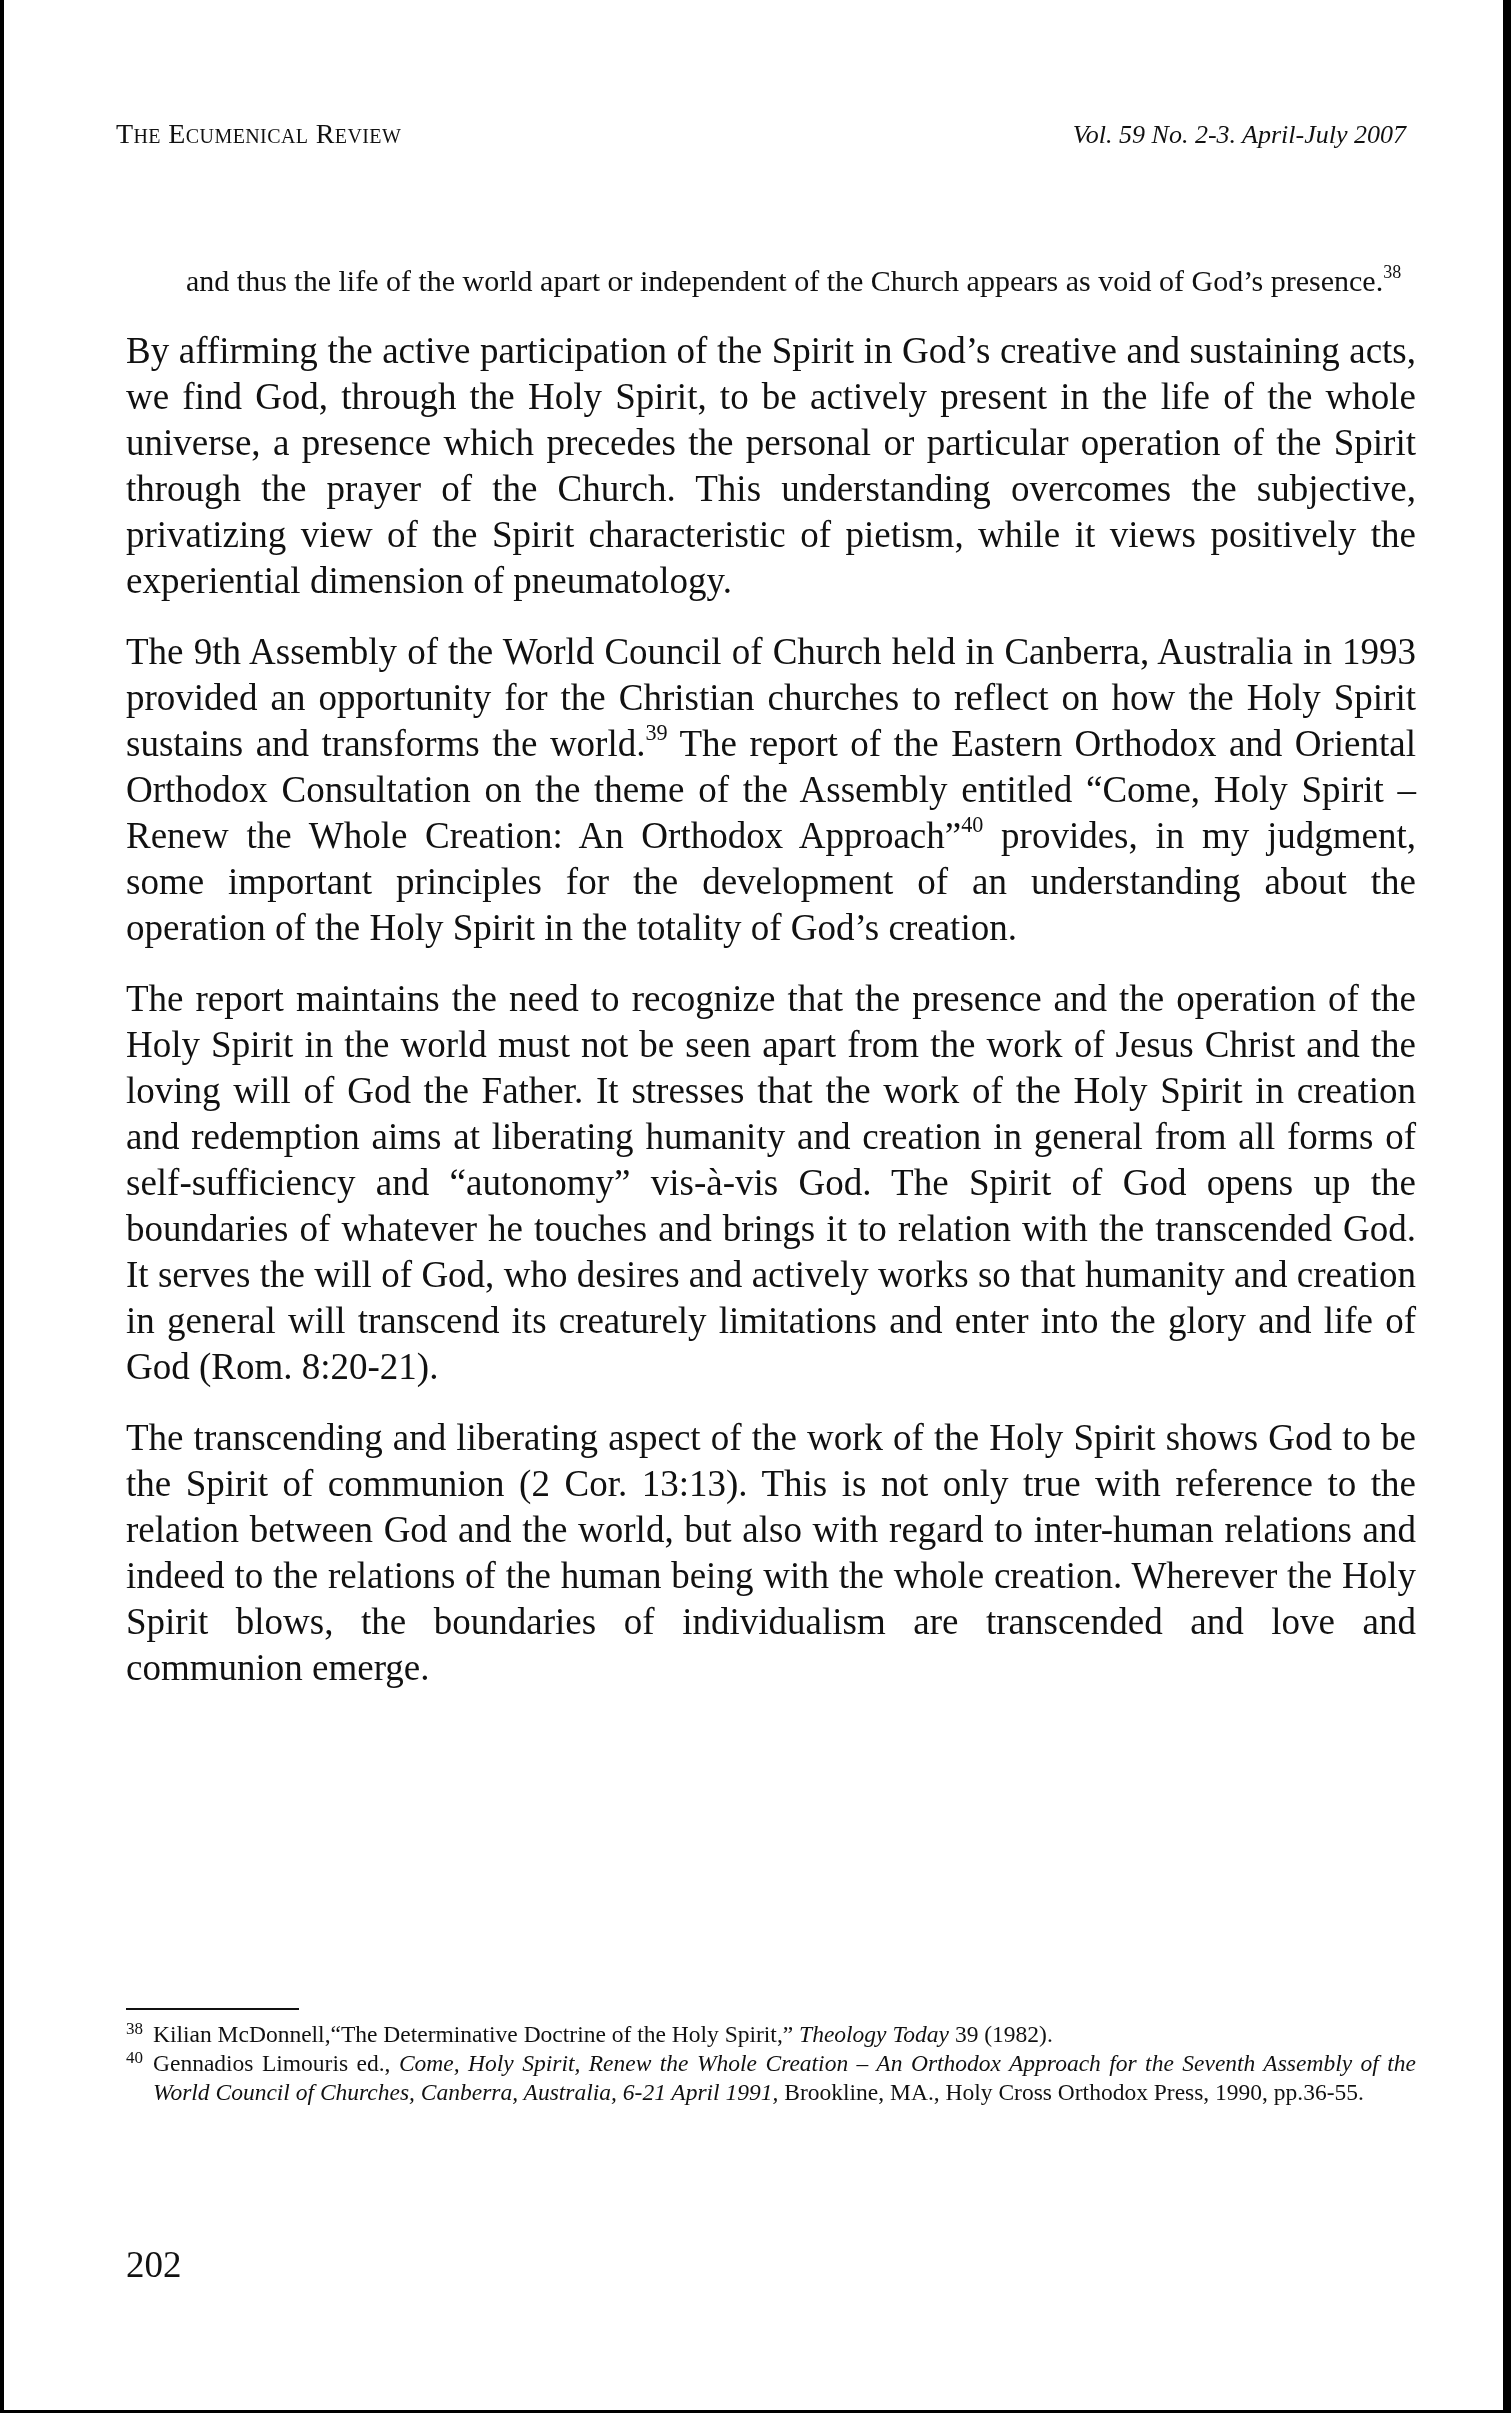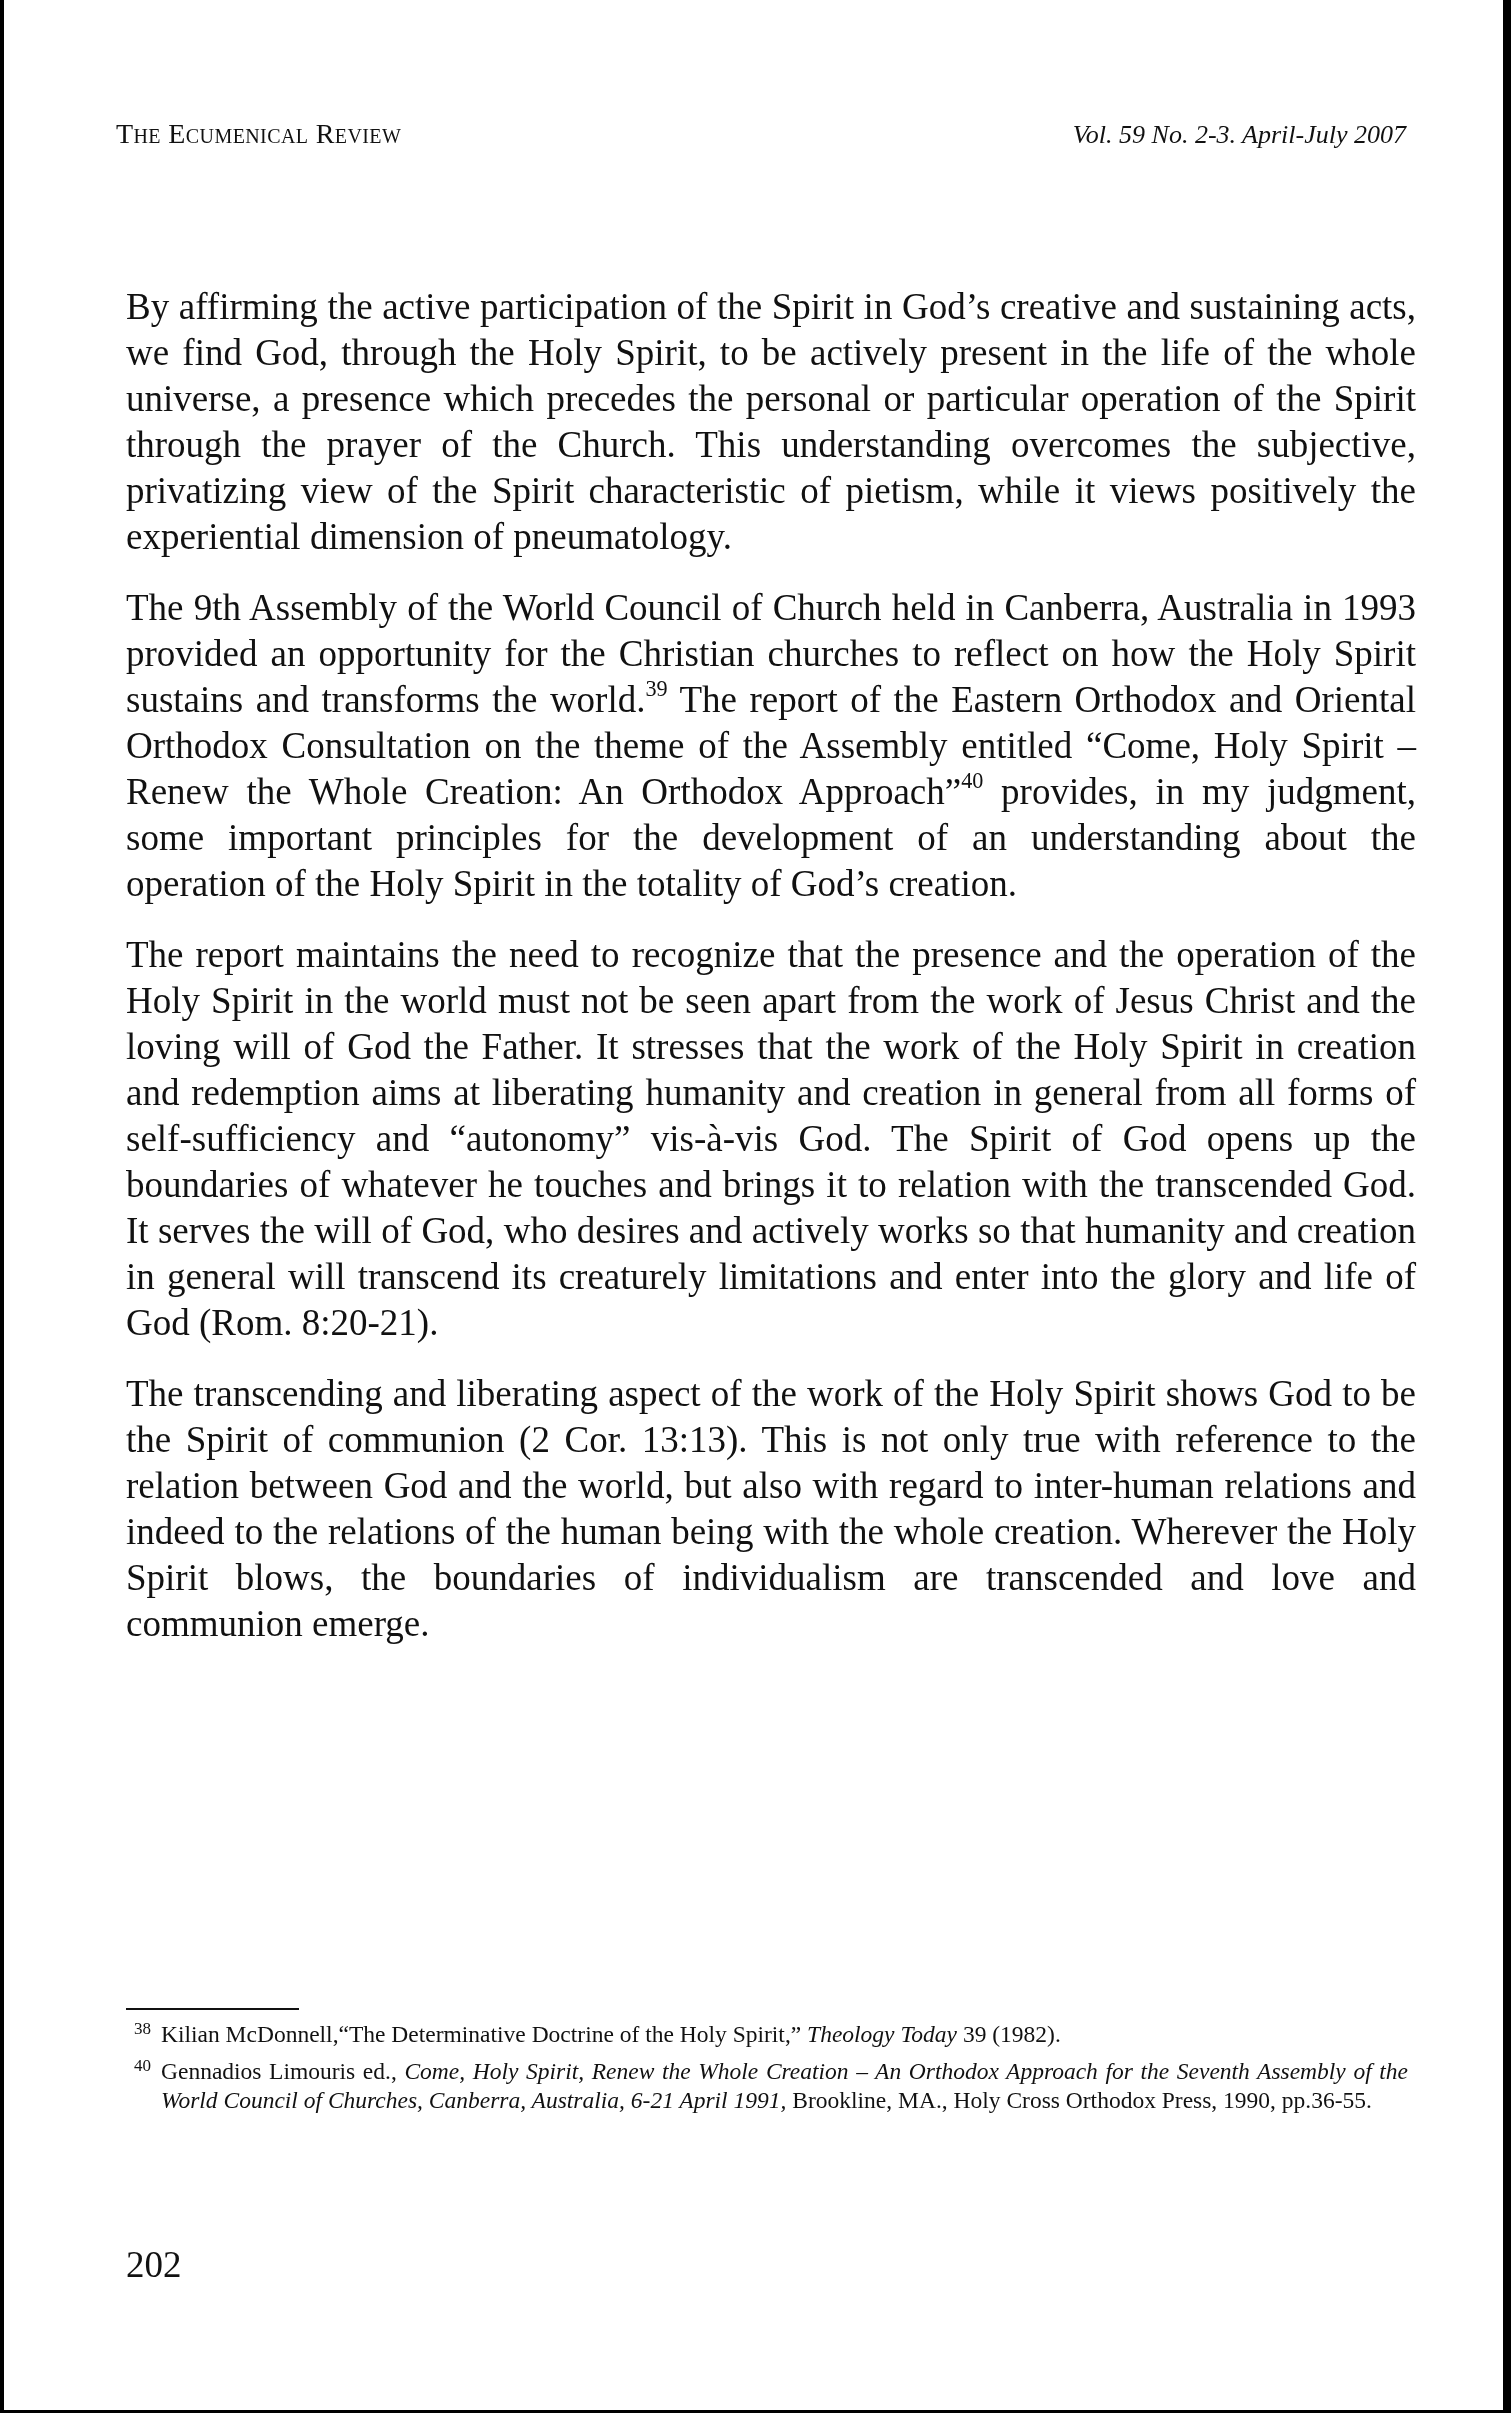--- a/index.html
+++ b/index.html
@@ -9,37 +9,38 @@
   .border-bottom { position: absolute; left: 0; bottom: 0; width: 1511px; height: 3.4px; background: #000; }
   .running-head { position: absolute; top: 118px; left: 116px; width: 1290px; height: 34px; display: flex; justify-content: space-between; align-items: baseline; }
   .journal-title { font-size: 28px; font-variant: small-caps; letter-spacing: 0.4px; }
   .issue-info { font-size: 26px; font-style: italic; }
   .page-body { position: absolute; top: 259px; left: 126px; width: 1290px; }
   .continuation { margin: 0 0 0 60px; font-size: 30px; line-height: 44px; text-align: justify; hyphens: manual; }
   .para { margin: 25px 0 0 0; font-size: 37px; line-height: 46px; text-align: justify; hyphens: manual; }
   sup { font-size: 0.6em; line-height: 0; vertical-align: 0.7em; }
   .footnotes { position: absolute; top: 2008px; left: 126px; width: 1290px; }
   .fn-rule { width: 173px; height: 1.7px; background: #111; margin-bottom: 10px; }
-  .fn { font-size: 23.5px; line-height: 29px; text-align: justify; padding-left: 27px; text-indent: -27px; margin: 8px; }
+  .fn { font-size: 23.5px; line-height: 29px; text-align: justify; padding-left: 27px; text-indent: -27px; margin: 0; }
   .fn .fn-num { display: inline-block; width: 27px; text-indent: 0; font-size: 17px; vertical-align: 7.6px; line-height: 0; }
   .page-number { position: absolute; top: 2243px; left: 126px; font-size: 37px; }
 </style>
 </head>
 <body>
 
 <div class="border-left"></div>
 <div class="border-right"></div>
 <div class="border-bottom"></div>
 
 <header class="running-head">
   <span class="journal-title">The Ecumenical Review</span>
   <span class="issue-info">Vol. 59 No. 2-3. April-July 2007</span>
 </header>
 
 <main class="page-body">
+  <p class="continuation"><span>and thus the life of the world apart or independent of the Church appears as void of God’s presence.</span><sup>38</sup></p>
 
   <p class="para"><span>By affirming the active participation of the Spirit in God’s creative and sustaining acts, we find God, through the Holy Spirit, to be actively present in the life of the whole universe, a presence which precedes the personal or particular operation of the Spirit through the prayer of the Church. This understanding overcomes the subjective, privatizing view of the Spirit characteristic of pietism, while it views positively the experiential dimension of pneumatology.</span></p>
 
   <p class="para"><span>The 9th Assembly of the World Council of Church held in Canberra, Australia in 1993 provided an opportunity for the Christian churches to reflect on how the Holy Spirit sustains and transforms the world.</span><sup>39</sup><span> The report of the Eastern Orthodox and Oriental Orthodox Consultation on the theme of the Assembly entitled “Come, Holy Spirit – Renew the Whole Creation: An Orthodox Approach”</span><sup>40</sup><span> provides, in my judgment, some important principles for the development of an understanding about the operation of the Holy Spirit in the totality of God’s creation.</span></p>
 
   <p class="para"><span>The report maintains the need to recognize that the presence and the operation of the Holy Spirit in the world must not be seen apart from the work of Jesus Christ and the loving will of God the Father. It stresses that the work of the Holy Spirit in creation and redemption aims at liberating humanity and creation in general from all forms of self-sufficiency and “autonomy” vis-à-vis God. The Spirit of God opens up the boundaries of whatever he touches and brings it to relation with the transcended God. It serves the will of God, who desires and actively works so that humanity and creation in general will transcend its creaturely limitations and enter into the glory and life of God (Rom. 8:20-21).</span></p>
 
   <p class="para"><span>The transcending and liberating aspect of the work of the Holy Spirit shows God to be the Spirit of communion (2 Cor. 13:13). This is not only true with reference to the relation between God and the world, but also with regard to inter-human relations and indeed to the relations of the human being with the whole creation. Wherever the Holy Spirit blows, the boundaries of individualism are transcended and love and communion emerge.</span></p>
 </main>
 

